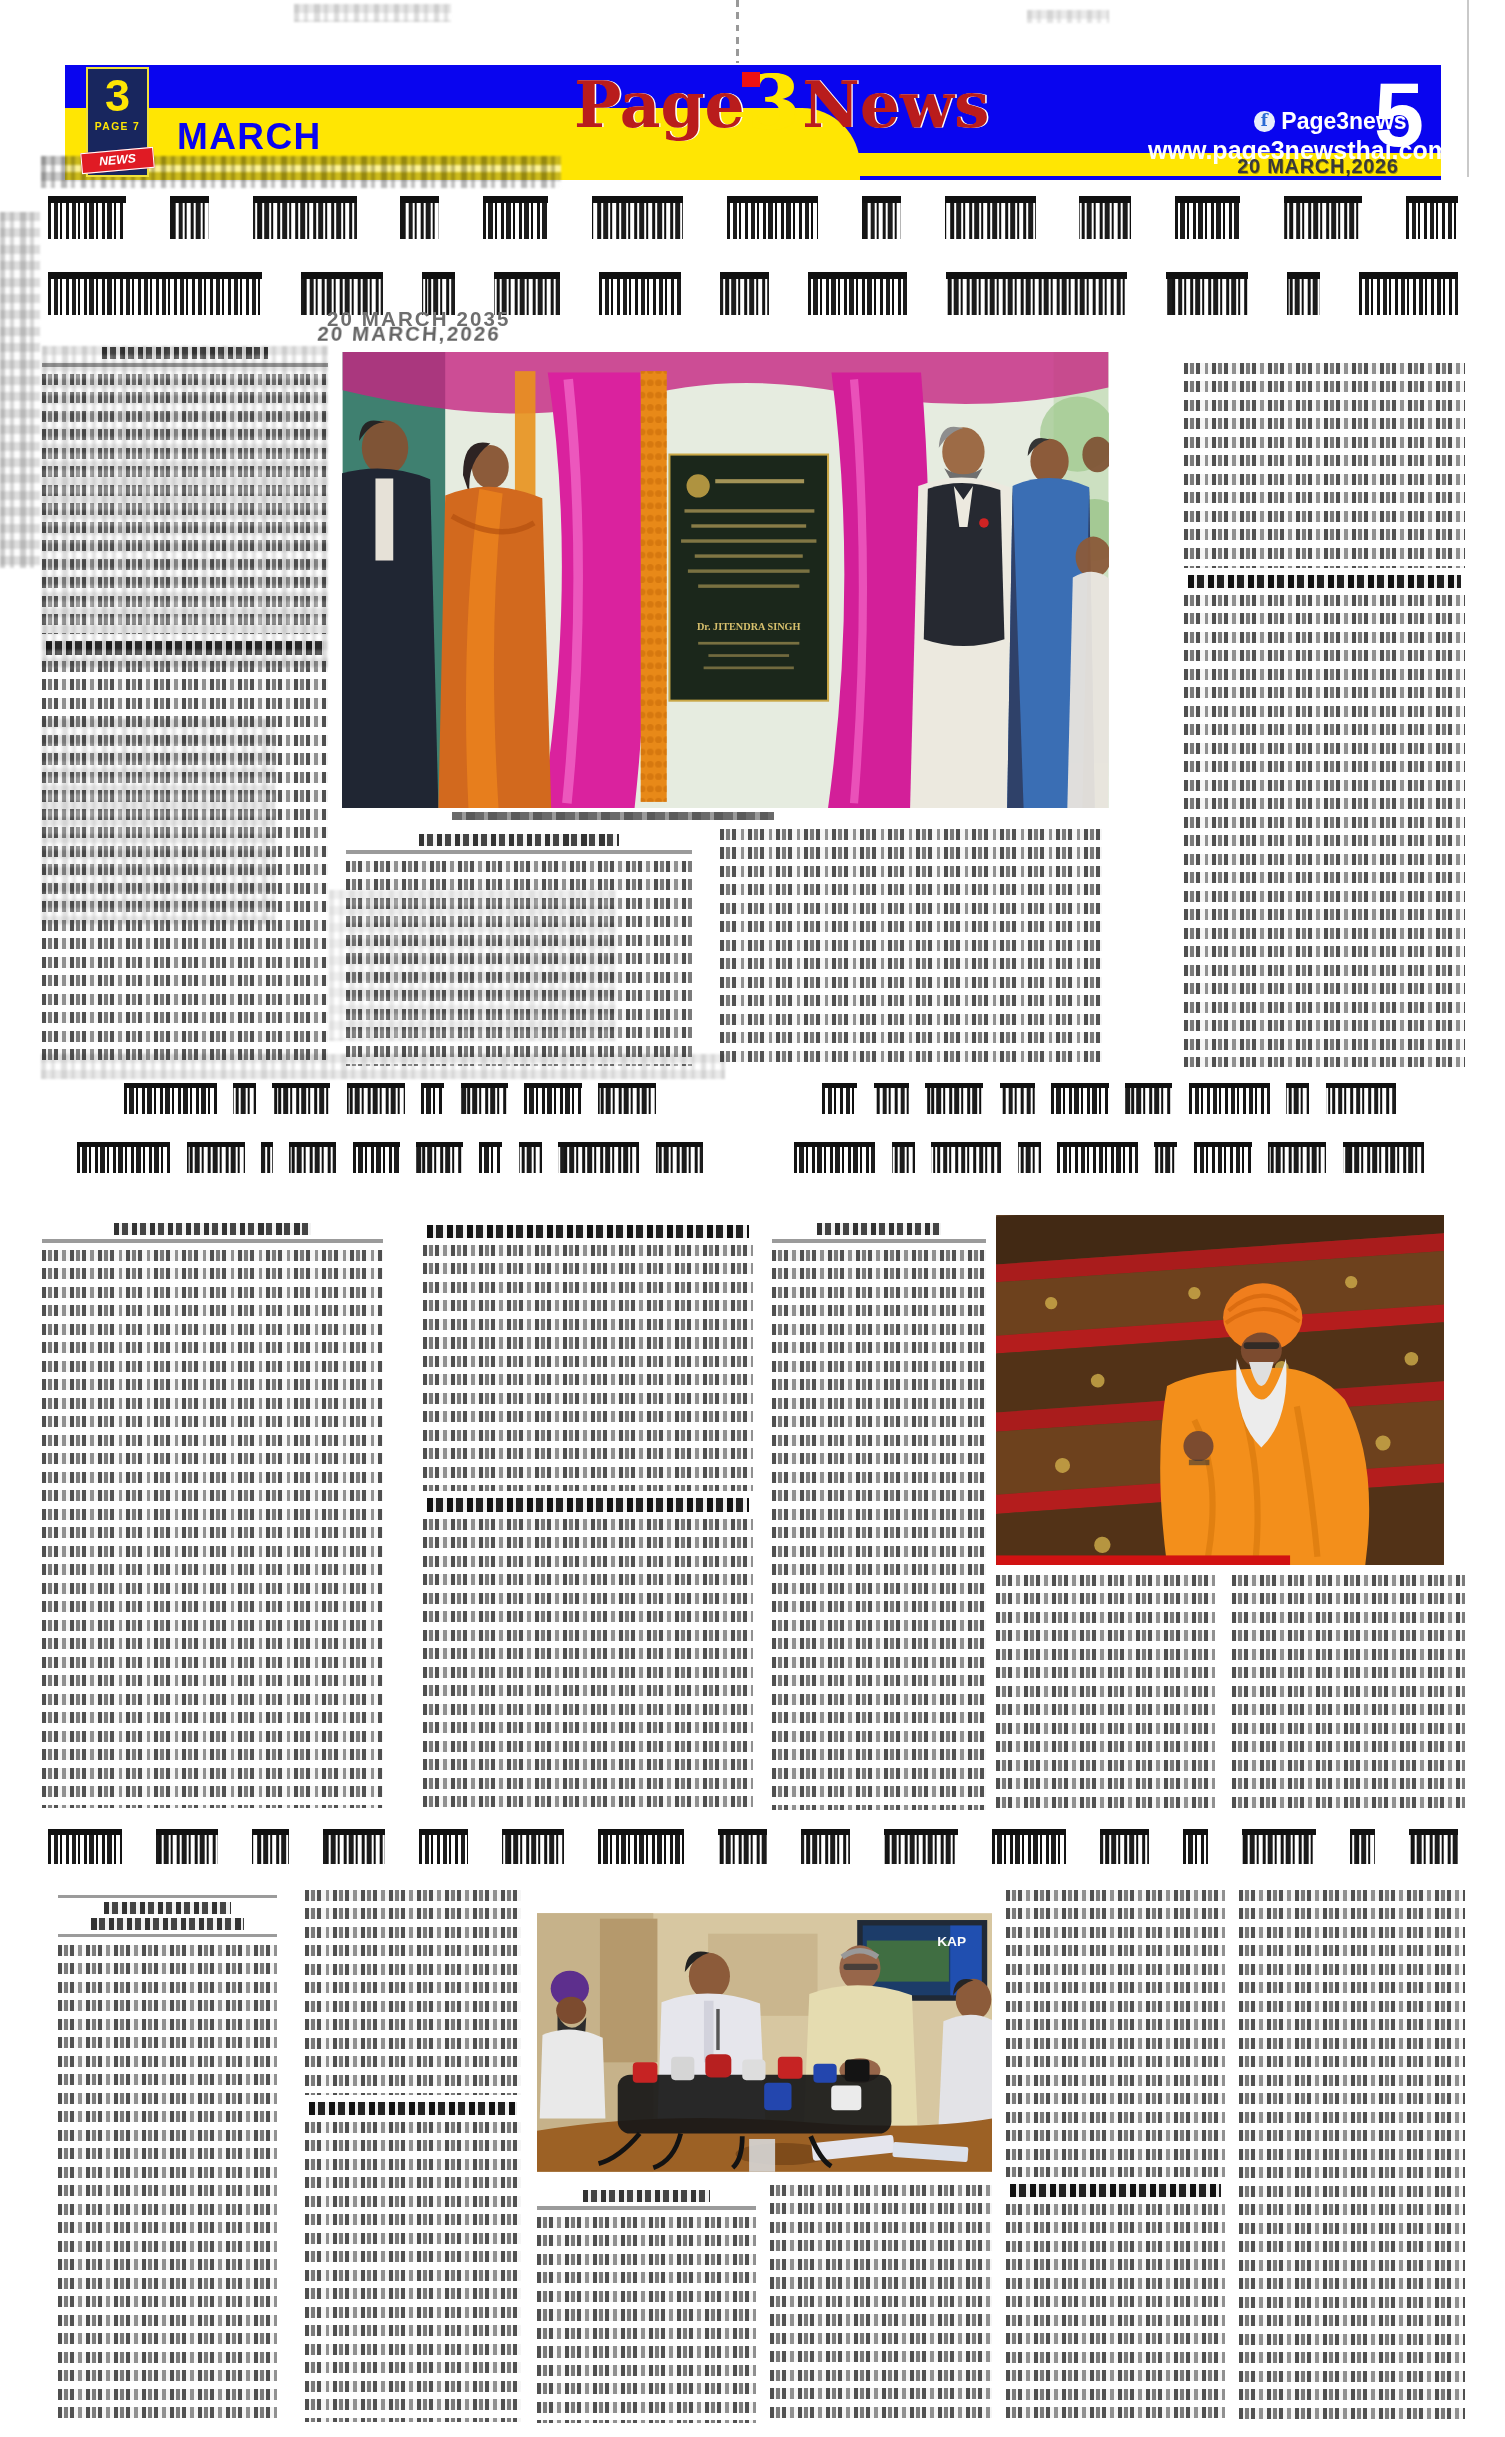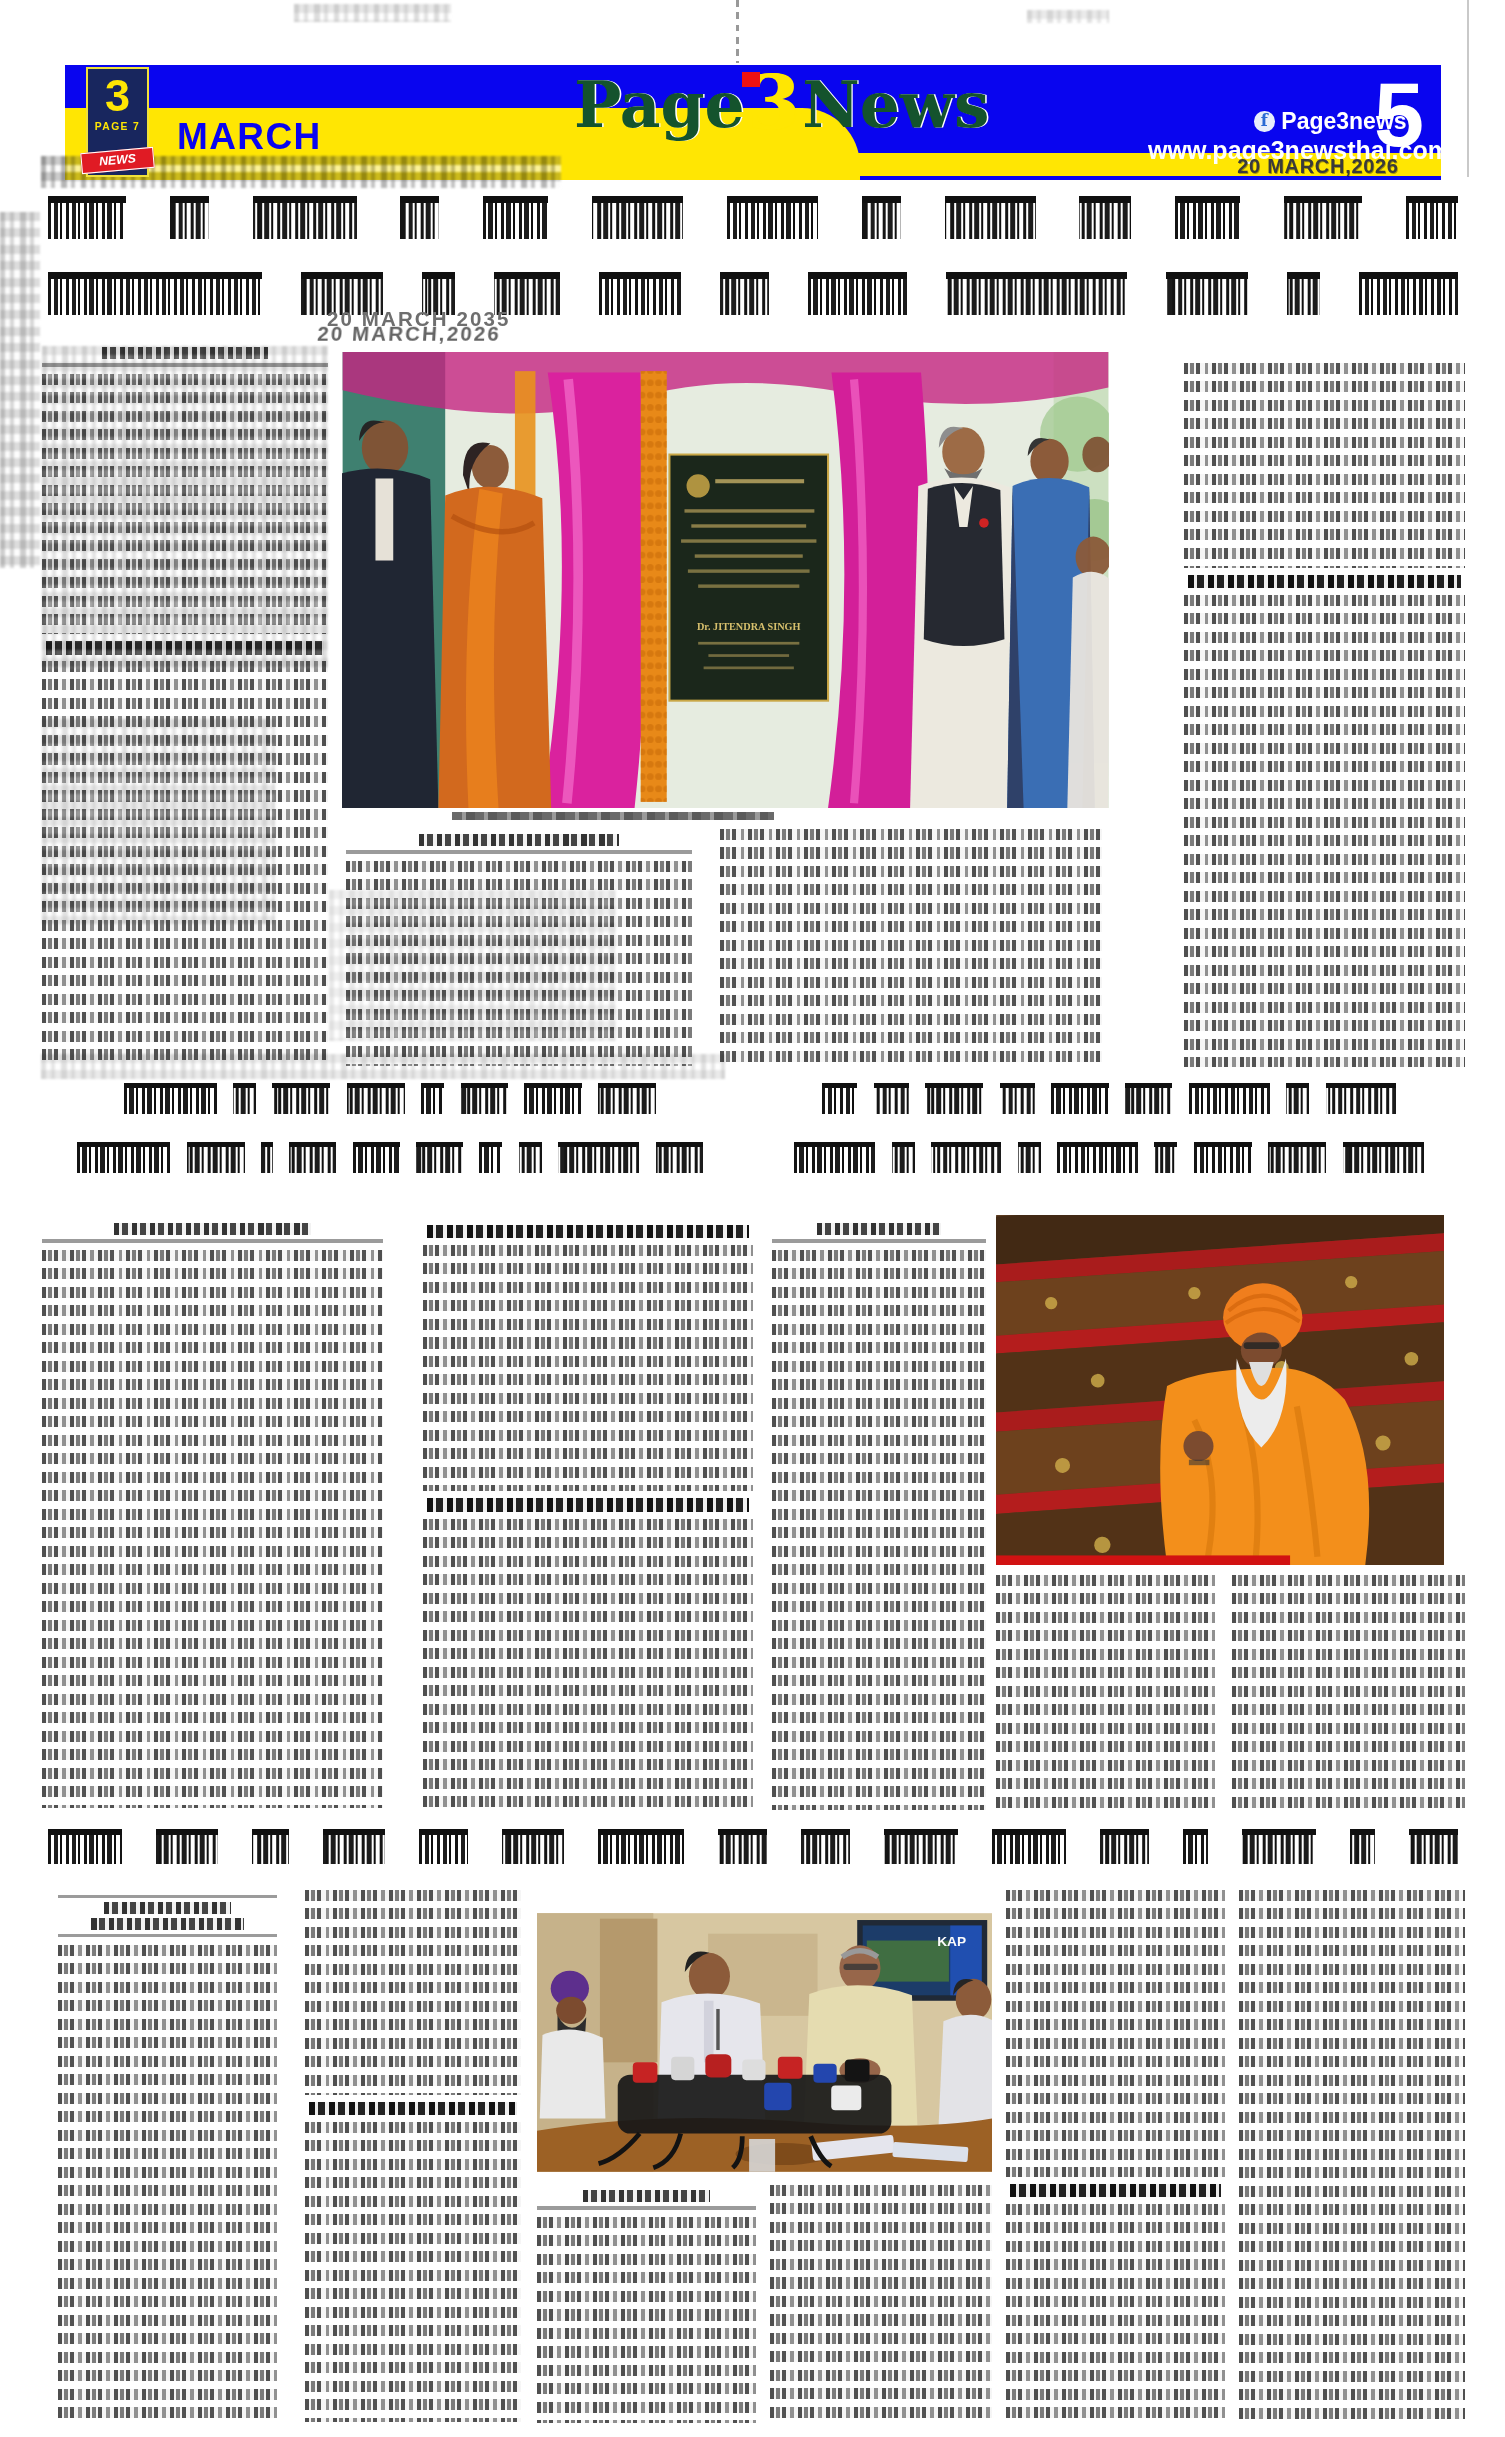--- a/index.html
+++ b/index.html
@@ -9,21 +9,21 @@
   
   .hdr-bar{position:absolute;left:65px;top:65px;width:1376px;height:115px;background:#0905ef;}
   .hdr-yellow-tab{position:absolute;left:65px;top:108px;width:795px;height:72px;background:#ffe603;border-top-right-radius:58px;}
   .hdr-yellow-strip{position:absolute;left:787px;top:153px;width:654px;height:22.6px;background:#ffe603;}
   .logo-box{position:absolute;left:86px;top:67px;width:63px;height:110px;background:#18265e;border:2.7px solid #f0e13a;box-sizing:border-box;text-align:center;z-index:5;}
   .logo-3{font-size:45px;font-weight:bold;color:#ffe603;line-height:51px;margin-top:1.4px;}
   .logo-page3{font-size:10.3px;font-weight:bold;color:#ffe603;letter-spacing:1.4px;}
   .logo-ribbon{position:absolute;left:-6.8px;bottom:4.1px;width:73px;height:20.5px;background:#e01b24;transform:rotate(-5deg);border:1.4px solid #fff;box-sizing:border-box;color:#fff;font-style:italic;font-weight:bold;font-size:12.3px;line-height:18px;text-align:center;}
   .world-label{position:absolute;left:177px;top:116px;font-size:37px;font-weight:900;color:#0905ef;letter-spacing:1.4px;z-index:4;}
   .masthead{position:absolute;left:574px;top:68px;z-index:4;display:flex;align-items:flex-start;font-family:"DejaVu Serif", serif;font-weight:bold;}
-  .mh-word{color:#14532d;font-size:63px;line-height:75px;text-shadow:1.4px 0 0 #fff;}
+  .mh-word{color:#b91c1c;font-size:63px;line-height:75px;text-shadow:1.4px 0 0 #fff;}
   .mh-digit{position:relative;color:#ffe603;font-size:75px;line-height:71px;margin:0 2.7px;text-shadow:1.4px 0 0 #ffe603;}
   .mh-red{position:absolute;left:-5.5px;top:4.1px;width:18px;height:15px;background:#ee1111;}
   .fb-row{position:absolute;left:1254px;top:108px;display:flex;align-items:center;z-index:4;}
   .fb-circle{width:20.5px;height:20.5px;border-radius:50%;background:#e8eefc;color:#2a6ad4;font-family:"DejaVu Serif",serif;font-weight:bold;font-size:16.4px;line-height:20.5px;text-align:center;margin-right:6.8px;}
   .fb-label{color:#ffffff;font-weight:bold;font-size:23px;}
   .website{position:absolute;left:1148px;top:136px;color:#ffffff;font-weight:bold;font-size:25px;z-index:4;}
   .pagenum{position:absolute;left:1374px;top:68px;color:#ffffff;font-weight:bold;font-size:90px;line-height:94px;z-index:4;font-stretch:condensed;}
   .date-text{position:absolute;left:1205px;top:155px;width:226px;text-align:center;font-weight:bold;font-size:20px;color:#3a3a3a;letter-spacing:0.7px;z-index:6;text-shadow:0.7px 0.7px 0 rgba(0,0,0,.35);filter:blur(0.3px);}
 
   

